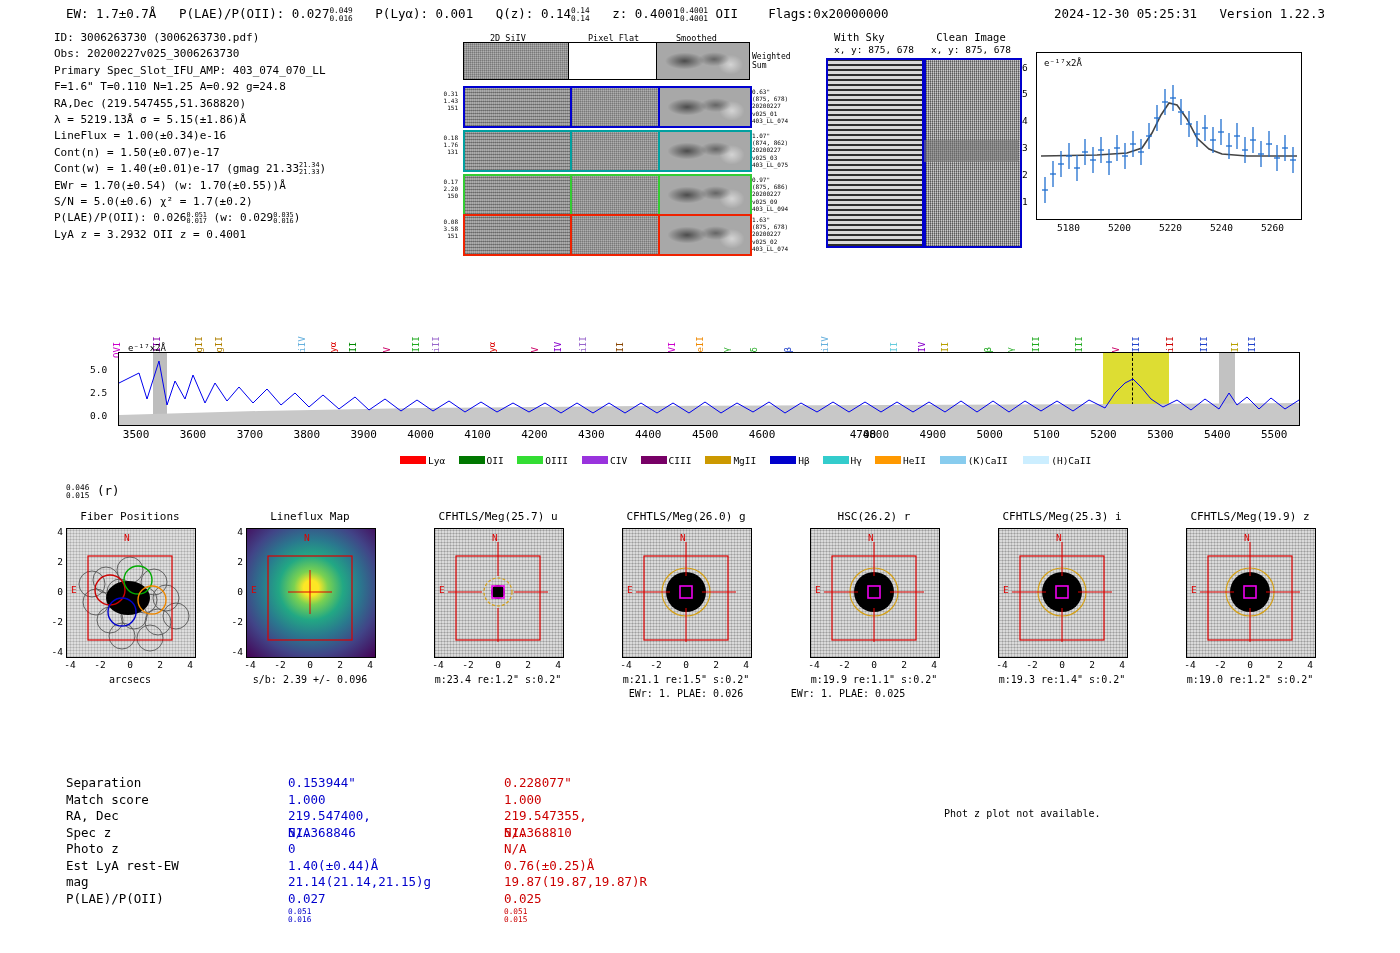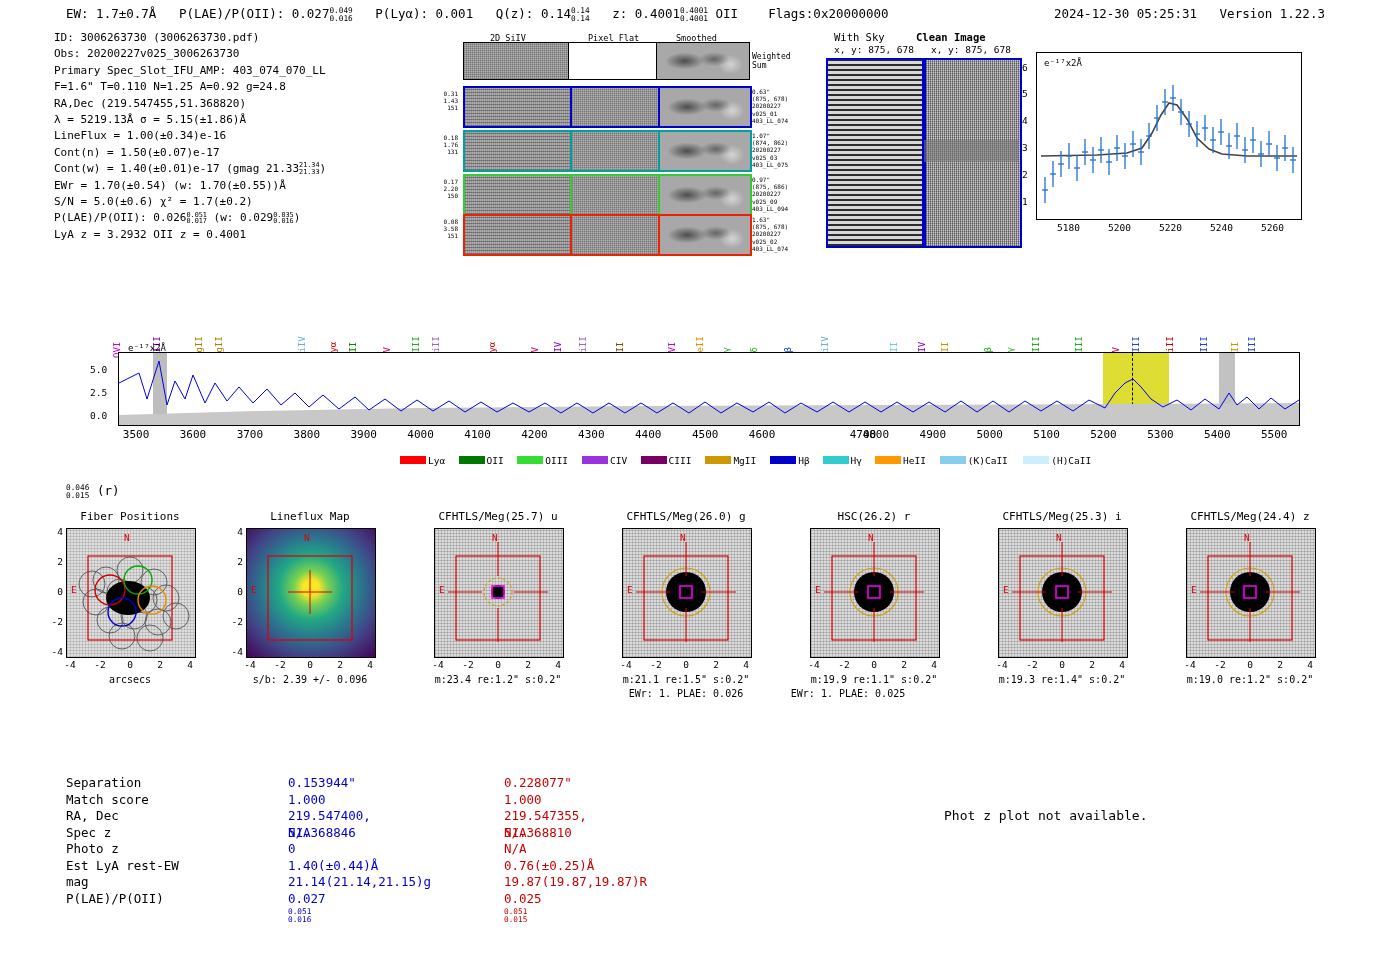--- a/index.html
+++ b/index.html
@@ -39,21 +39,21 @@
   
   .cut{position:absolute;width:128px;height:128px;border:1px solid #000;}
   .cuttitle{position:absolute;font-size:11px;text-align:center;}
   .axnum{position:absolute;font-size:9.5px;}
   .capt{position:absolute;font-size:10px;text-align:center;}
   
   #btable{position:absolute;left:66px;top:775px;font-size:12.5px;line-height:16.5px;}
   .bcol1{position:absolute;left:0;width:210px;}
   .bcol2{position:absolute;left:222px;color:#0000cc;}
   .bcol3{position:absolute;left:438px;color:#cc0000;}
-  #photoznote{position:absolute;left:944px;top:808px;font-size:13px;}
+  #photoznote{position:absolute;left:944px;top:808px;font-size:10px;}
   #hscline{position:absolute;left:66px;top:483px;font-size:12.5px;}
 </style>
 </head>
 <body>
 
 <div class="abs mono nowrap" id="topline">
   <span>EW: 1.7±0.7Å</span>
   &nbsp;
   <span>P(LAE)/P(OII): 0.027</span><span class="frac"><span>0.049</span><span>0.016</span></span>
   &nbsp;
@@ -161,21 +161,21 @@
     <div>(875, 678)</div>
     <div>20200227</div>
     <div>v025_02</div>
     <div>403_LL_074</div>
 </div>
 
 <div class="abs lbl" style="left:834px;top:31px;width:80px;text-align:left;font-size:10.5px;">With Sky</div>
 <div class="abs lbl" style="left:824px;top:44px;width:100px;text-align:center;font-size:9.5px;">x, y: 875, 678</div>
 <div class="panelbox" style="left:826px;top:58px;width:94px;height:186px;border:2px solid #0000cc;background-image:repeating-linear-gradient(0deg,#2c2c2c 0 2px,#d8d8d8 2px 5px),repeating-linear-gradient(90deg,rgba(0,0,0,0.12) 0 1px,rgba(255,255,255,0.12) 1px 2px);"></div>
 
-<div class="abs lbl" style="left:916px;top:31px;width:110px;text-align:left;font-size:10.5px;font-weight:bold;">Clean Image</div>
+<div class="abs lbl" style="left:916px;top:31px;width:110px;text-align:center;font-size:10.5px;">Clean Image</div>
 <div class="abs lbl" style="left:916px;top:44px;width:110px;text-align:center;font-size:9.5px;">x, y: 875, 678</div>
 <div class="panelbox" style="left:924px;top:58px;width:94px;height:186px;border:2px solid #0000cc;background-image:repeating-linear-gradient(90deg,rgba(0,0,0,0.28) 0 1px,rgba(255,255,255,0.28) 1px 2px),repeating-linear-gradient(0deg,rgba(0,0,0,0.22) 0 1px,rgba(255,255,255,0.22) 1px 2px);background-color:#a0a0a0;"></div>
 <div class="abs" style="left:924px;top:140px;width:94px;height:22px;background:#777;opacity:.55;"></div>
 
 <div class="abs" style="left:1036px;top:52px;width:264px;height:166px;border:1px solid #000;background:#fff;">
   <svg width="264" height="166" viewBox="0 0 264 166" style="display:block;">
 
     <path d="M4,103 L60,102 L90,100 L105,95 L115,80 L124,62 L132,50 L140,52 L150,66 L160,85 L172,96 L185,101 L210,103 L260,103" fill="none" stroke="#444" stroke-width="1.6"></path>
     <g stroke="#1f6fd0" stroke-width="1.3">
       <line x1="8" y1="150" x2="8" y2="124"></line>
@@ -496,21 +496,21 @@
       <line x1="80" y1="64" x2="114" y2="64" stroke="#dd0000" stroke-width="1.1"></line>
     </svg>
     <div class="axnum" style="left: 1056px; top: 532px; color: rgb(221, 0, 0);">N</div>
     <div class="axnum" style="left: 1003px; top: 584px; color: rgb(221, 0, 0);">E</div>
     <div class="axnum" style="left: 995px; top: 659px; width: 14px; text-align: center;">-4</div>
     <div class="axnum" style="left: 1025px; top: 659px; width: 14px; text-align: center;">-2</div>
     <div class="axnum" style="left: 1055px; top: 659px; width: 14px; text-align: center;">0</div>
     <div class="axnum" style="left: 1085px; top: 659px; width: 14px; text-align: center;">2</div>
     <div class="axnum" style="left: 1115px; top: 659px; width: 14px; text-align: center;">4</div>
     <div class="capt" style="left: 976px; top: 674px; width: 172px;">m:19.3 re:1.4" s:0.2"</div>
-    <div class="cuttitle" style="left: 1166px; top: 510px; width: 168px;">CFHTLS/Meg(24.4) z</div>
+    <div class="cuttitle" style="left: 1166px; top: 510px; width: 168px;">CFHTLS/Meg(19.9) z</div>
     <div class="cut" style="left: 1186px; top: 528px; background: repeating-linear-gradient(0deg, rgba(0, 0, 0, 0.13) 0px, rgba(0, 0, 0, 0.13) 1px, rgba(255, 255, 255, 0.13) 1px, rgba(255, 255, 255, 0.13) 3px), repeating-linear-gradient(90deg, rgba(0, 0, 0, 0.13) 0px, rgba(0, 0, 0, 0.13) 1px, rgba(255, 255, 255, 0.13) 1px, rgba(255, 255, 255, 0.13) 3px) rgb(207, 207, 207);"></div>
     <svg width="128" height="128" style="position: absolute; left: 1186px; top: 528px;">
       <circle cx="64" cy="64" r="20" fill="#000"></circle>
       <circle cx="64" cy="64" r="24" fill="none" stroke="#d4a017" stroke-width="1.2" stroke-dasharray="0"></circle>
       <rect x="58" y="58" width="12" height="12" fill="none" stroke="#ee00ee" stroke-width="1.6"></rect>
       <rect x="22" y="28" width="84" height="84" fill="none" stroke="#dd0000" stroke-width="1.2"></rect>
       <line x1="64" y1="14" x2="64" y2="48" stroke="#dd0000" stroke-width="1.1"></line>
       <line x1="64" y1="80" x2="64" y2="114" stroke="#dd0000" stroke-width="1.1"></line>
       <line x1="14" y1="64" x2="48" y2="64" stroke="#dd0000" stroke-width="1.1"></line>
       <line x1="80" y1="64" x2="114" y2="64" stroke="#dd0000" stroke-width="1.1"></line>

